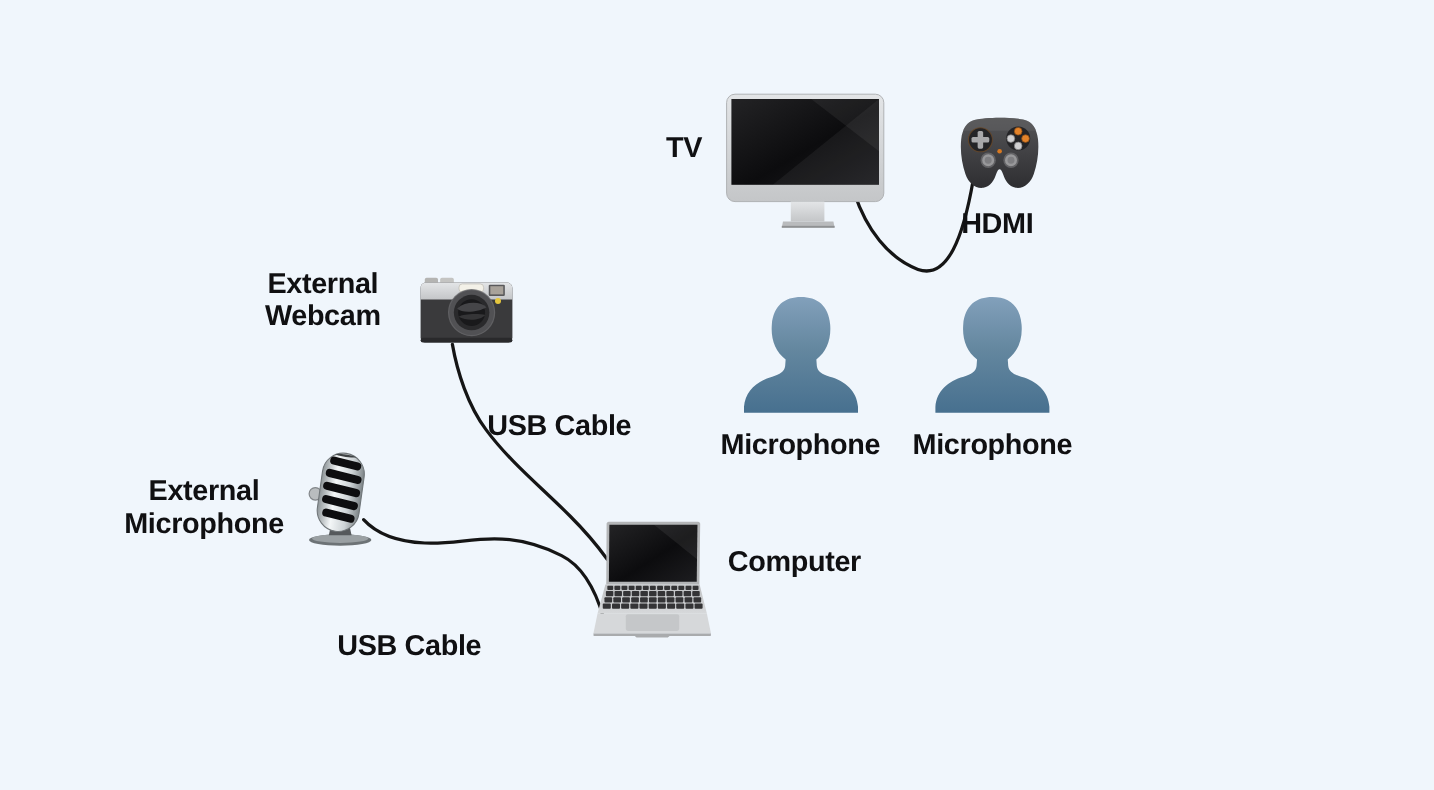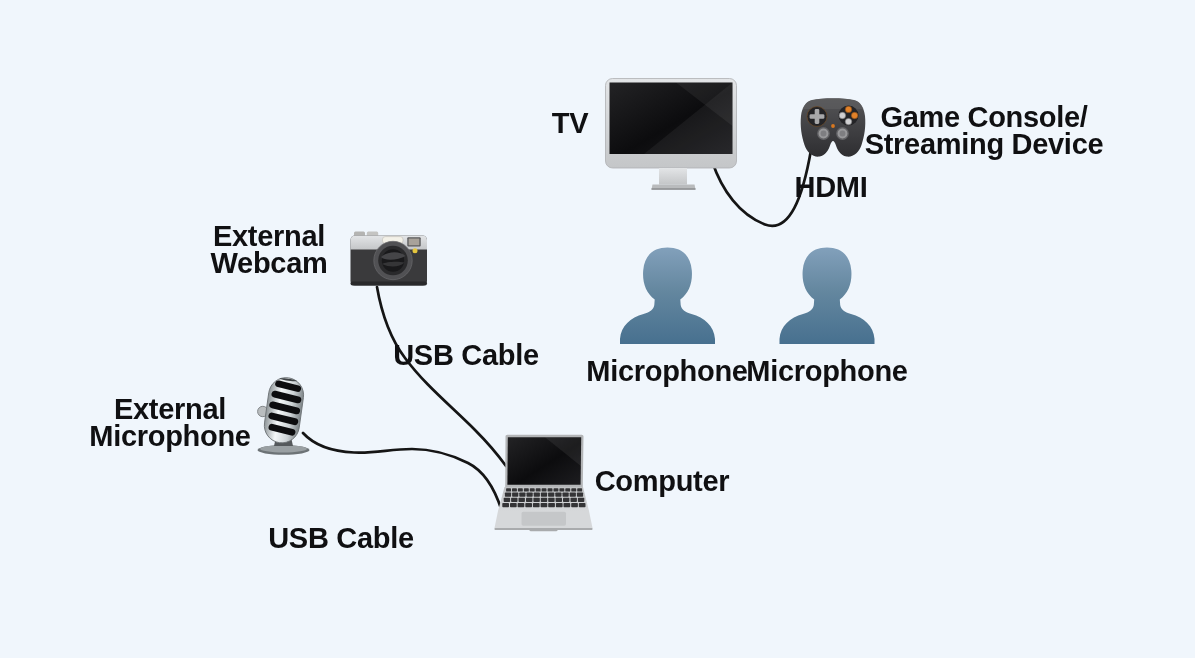--- a/index.html
+++ b/index.html
@@ -8,21 +8,21 @@
     width:1195px;height:658px;
     background:#f0f6fc;
     overflow:hidden;
     font-family:"Liberation Sans",sans-serif;
   }
   .art{position:absolute;left:0;top:0;}
   .lbl{
     position:absolute;
     transform:translate(-50%,-50%);
     font-weight:700;
-    font-size:29px;
+    font-size:24px;
     line-height:27px;
     color:#101012;
     text-align:center;
     white-space:nowrap;
     letter-spacing:-0.3px;
   }
 </style>
 </head>
 <body>
 
@@ -215,31 +215,30 @@
       <path d="M 494.5 528 L 592.5 528 L 592.3 530 L 558 530 L 556.5 531.3 L 530.5 531.3 L 529 530 L 494.7 530 Z" fill="#a9abad"></path>
     </g>
 
     <use href="#bust-shape" x="0" y="0" transform="translate(667.5,344)" fill="url(#bustGrad)"></use>
 
     <use href="#bust-shape" x="0" y="0" transform="translate(827,344)" fill="url(#bustGrad)"></use>
   </svg>
 
   <div class="lbl" style="left:570px;top:123px">TV</div>
 
-  <div class="lbl" style="left:984px;top:131px"><span>Game Console/</span><br><span>Streaming Device</span></div>
 
   <div class="lbl" style="left:831px;top:187px">HDMI</div>
 
   <div class="lbl" style="left:269px;top:250px"><span>External</span><br><span>Webcam</span></div>
 
   <div class="lbl" style="left:466px;top:355px">USB Cable</div>
 
   <div class="lbl" style="left:170px;top:423px"><span>External</span><br><span>Microphone</span></div>
 
   <div class="lbl" style="left:341px;top:538px">USB Cable</div>
 
-  <div class="lbl" style="left:662px;top:481px">Computer</div>
+  <div class="lbl" style="left:662px;top:468px">Computer</div>
 
   <div class="lbl" style="left:667px;top:371px">Microphone</div>
 
   <div class="lbl" style="left:827px;top:371px">Microphone</div>
 
 </div>
 
 </body></html>

